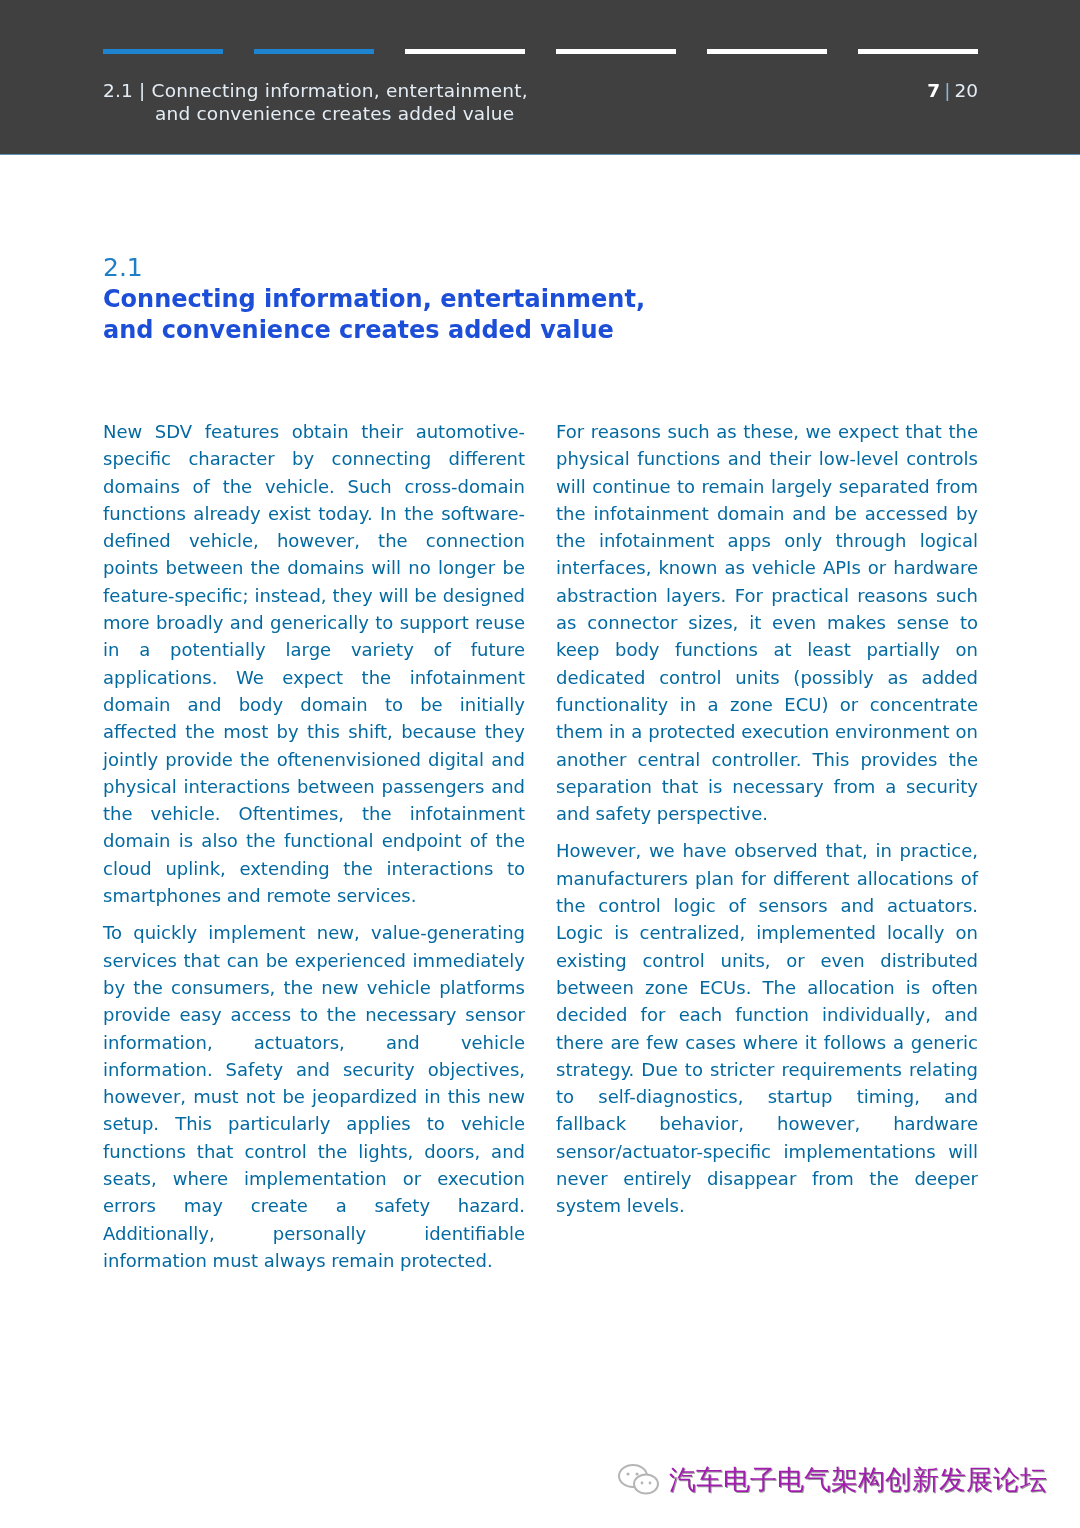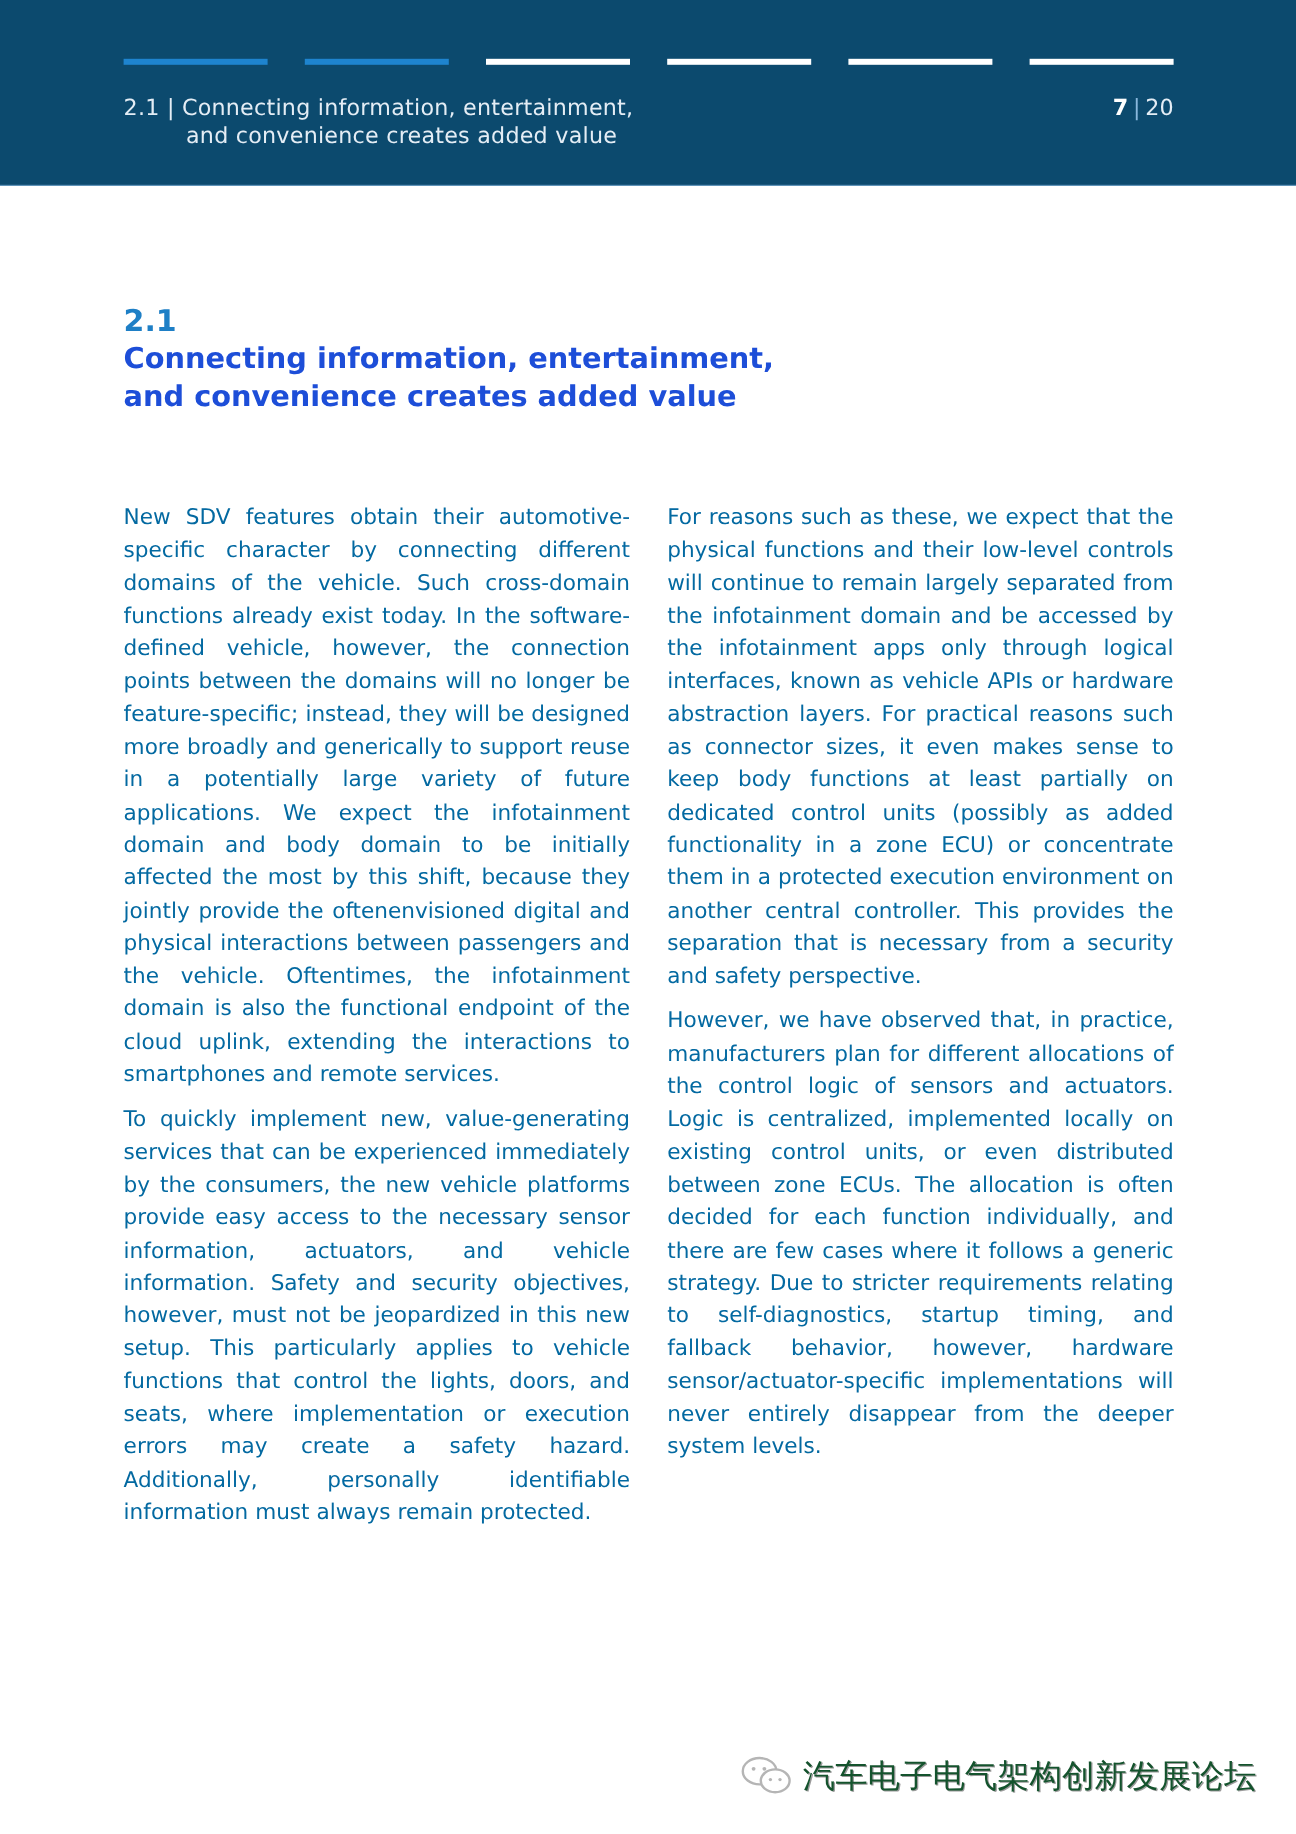--- a/index.html
+++ b/index.html
@@ -9,21 +9,21 @@
     background: #ffffff;
     position: relative;
     overflow: hidden;
     font-family: "DejaVu Sans", "Liberation Sans", sans-serif;
   }
   .header {
     position: absolute;
     left: 0; top: 0;
     width: 1080px;
     height: 154px;
-    background: #0c4a6e;
+    background: #404040;
     border-bottom: 1px solid #5f93b8;
   }
   .progress-bar {
     position: absolute;
     top: 49px;
     height: 5px;
     width: 120px;
   }
   .progress-bar.done { background: #1e84cf; }
   .progress-bar.todo { background: #ffffff; }
@@ -49,21 +49,21 @@
   }
   .page-number .current { font-weight: bold; color: #ffffff; }
   .page-number .sep { color: #8ab8dd; margin: 0 4px; }
 
   .section-number {
     position: absolute;
     left: 103px;
     top: 253px;
     color: #1e7fc6;
     font-size: 25px;
-    font-weight: bold;
+    font-weight: normal;
     line-height: 30px;
   }
   .section-title {
     position: absolute;
     left: 103px;
     top: 284px;
     color: #1d4ed8;
     font-size: 24px;
     font-weight: bold;
     line-height: 31px;
@@ -86,21 +86,21 @@
   .col-left { left: 103px; }
   .col-right { left: 556px; }
 
   .watermark {
     position: absolute;
     left: 617px;
     top: 1460px;
     height: 40px;
     display: flex;
     align-items: center;
-    color: #14532d;
+    color: #a21caf;
     font-size: 27px;
     text-shadow: 1px 1px 0 #9a9a9a;
     white-space: nowrap;
     text-align: right;
   }
   .watermark svg { margin-right: 8px; }
 </style>
 </head>
 <body>
 

